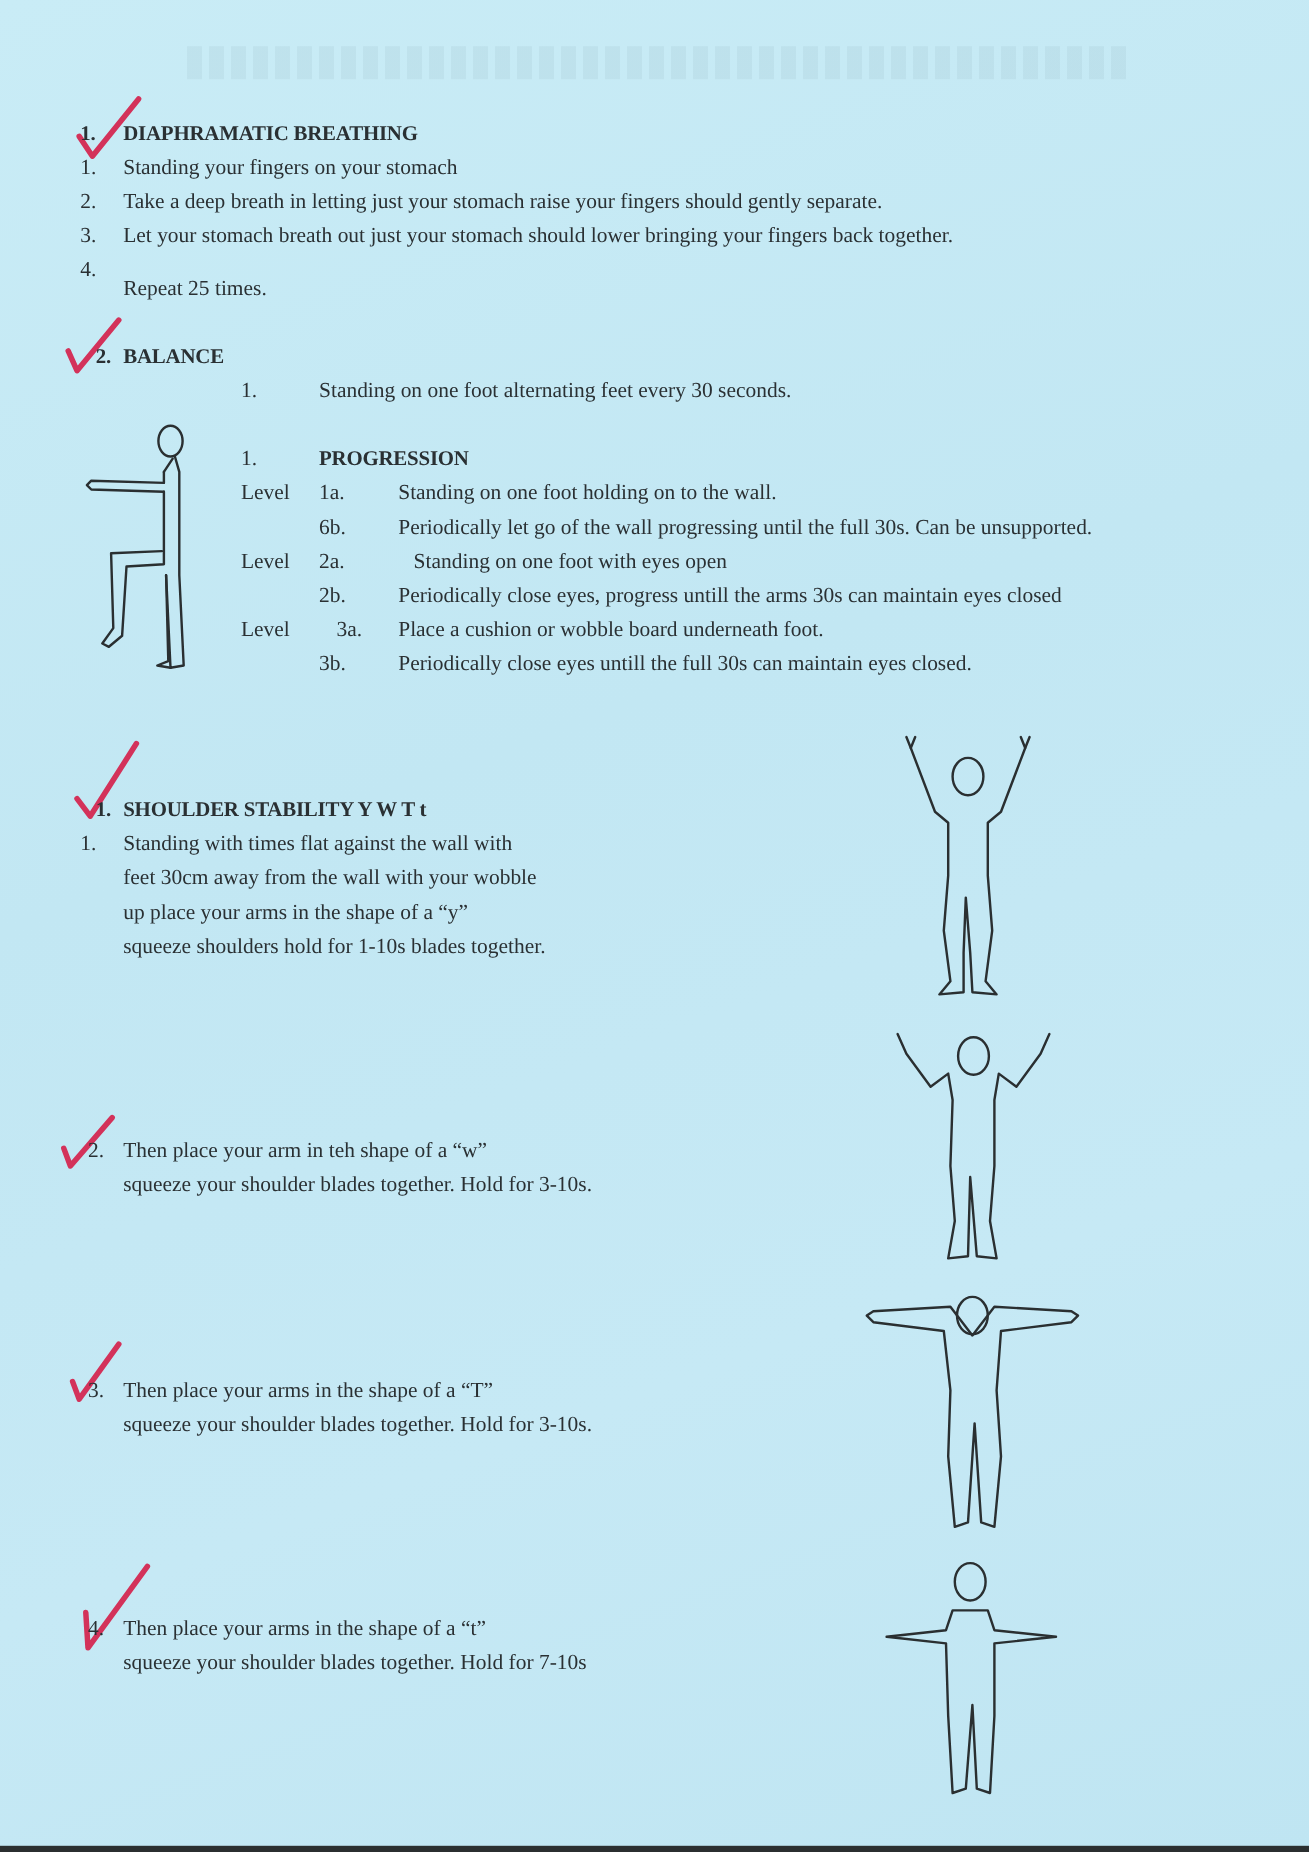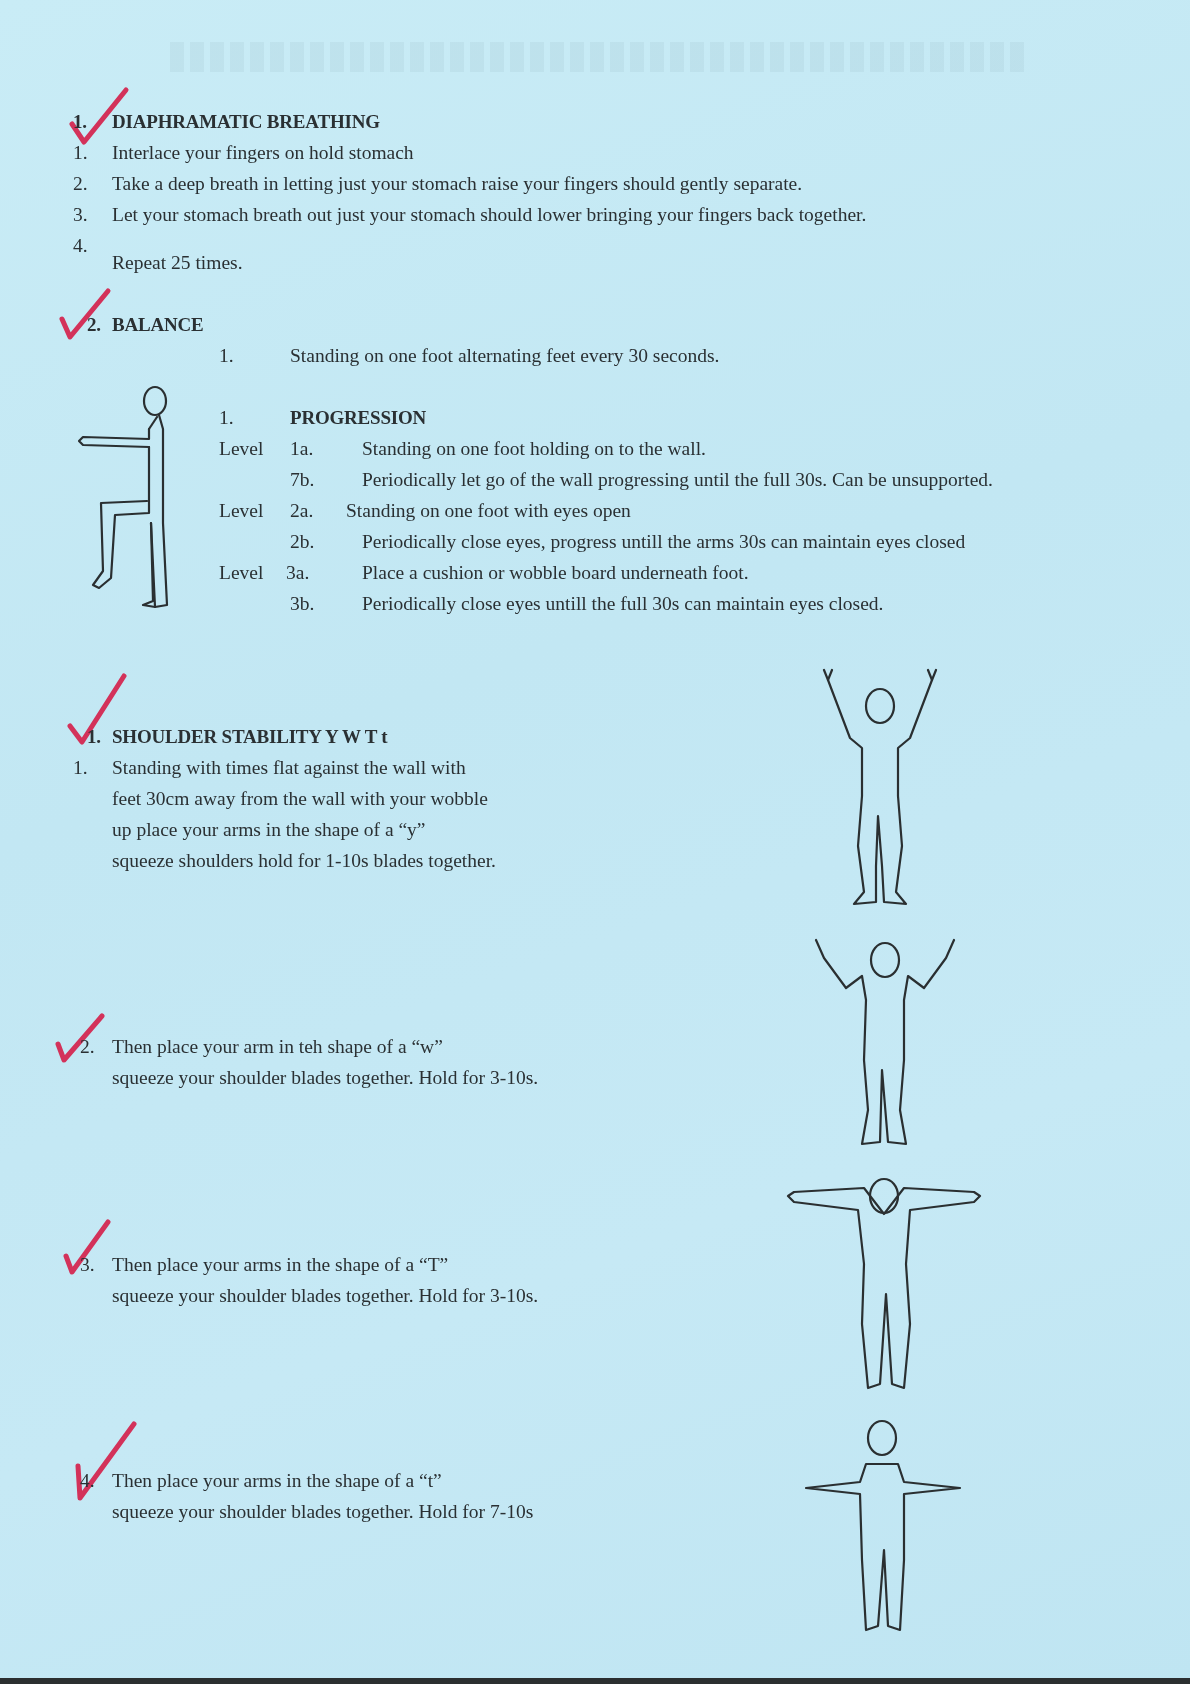--- a/index.html
+++ b/index.html
@@ -23,21 +23,21 @@
 <div class="ghost"></div>
 
 <div>
   <svg class="check ck" style="left:64px;top:84px" width="70" height="64">
       <path d="M8 40 L20 58 L62 6"></path>
     </svg>
   <span class="abs h" style="left:73px;top:111px">1.</span>
   <span class="abs h" style="left:112px;top:111px">DIAPHRAMATIC BREATHING</span>
 
   <span class="abs t" style="left:73px;top:142px">1.</span>
-  <span class="abs t" style="left:112px;top:142px">Interlace your fingers on hold stomach</span>
+  <span class="abs t" style="left:112px;top:142px">Standing your fingers on your stomach</span>
   <span class="abs t" style="left:73px;top:173px">2.</span>
   <span class="abs t" style="left:112px;top:173px">Take a deep breath in letting just your stomach raise your fingers should gently separate.</span>
   <span class="abs t" style="left:73px;top:204px">3.</span>
   <span class="abs t" style="left:112px;top:204px">Let your stomach breath out just your stomach should lower bringing your fingers back together.</span>
   <span class="abs t" style="left:73px;top:235px">4.</span>
   <span class="abs t" style="left:112px;top:252px">Repeat 25 times.</span>
 </div>
 
 <div>
   <svg class="check ck" style="left:56px;top:285px" width="60" height="58">
@@ -49,29 +49,29 @@
   <span class="abs t" style="left:219px;top:345px">1.</span>
   <span class="abs t" style="left:290px;top:345px">Standing on one foot alternating feet every 30 seconds.</span>
 
   <span class="abs t" style="left:219px;top:407px">1.</span>
   <span class="abs h" style="left:290px;top:407px">PROGRESSION</span>
 
   <div>
     <span class="abs t" style="left:219px;top:438px">Level</span>
     <span class="abs t" style="left:290px;top:438px">1a.</span>
     <span class="abs t" style="left:362px;top:438px">Standing on one foot holding on to the wall.</span>
-    <span class="abs t" style="left:290px;top:469px">7b.</span>
+    <span class="abs t" style="left:290px;top:469px">6b.</span>
     <span class="abs t" style="left:362px;top:469px">Periodically let go of the wall progressing until the full 30s. Can be unsupported.</span>
     <span class="abs t" style="left:219px;top:500px">Level</span>
     <span class="abs t" style="left:290px;top:500px">2a.</span>
-    <span class="abs t" style="left:346px;top:500px">Standing on one foot with eyes open</span>
+    <span class="abs t" style="left:376px;top:500px">Standing on one foot with eyes open</span>
     <span class="abs t" style="left:290px;top:531px">2b.</span>
     <span class="abs t" style="left:362px;top:531px">Periodically close eyes, progress untill the arms 30s can maintain eyes closed</span>
     <span class="abs t" style="left:219px;top:562px">Level</span>
-    <span class="abs t" style="left:286px;top:562px">3a.</span>
+    <span class="abs t" style="left:306px;top:562px">3a.</span>
     <span class="abs t" style="left:362px;top:562px">Place a cushion or wobble board underneath foot.</span>
     <span class="abs t" style="left:290px;top:593px">3b.</span>
     <span class="abs t" style="left:362px;top:593px">Periodically close eyes untill the full 30s can maintain eyes closed.</span>
   </div>
 
   <svg class="fig" style="left:75px;top:383px" width="110" height="232" viewBox="0 0 110 232">
     <ellipse cx="80" cy="18" rx="11" ry="14"></ellipse>
     <path d="M84 32 L88 46 L88 140 L92 222 L80 224 L76 140"></path>
     <path d="M74 46 L82 34"></path>
     <path d="M74 46 L74 56 L8 54 L4 58 L8 62 L74 64"></path>

